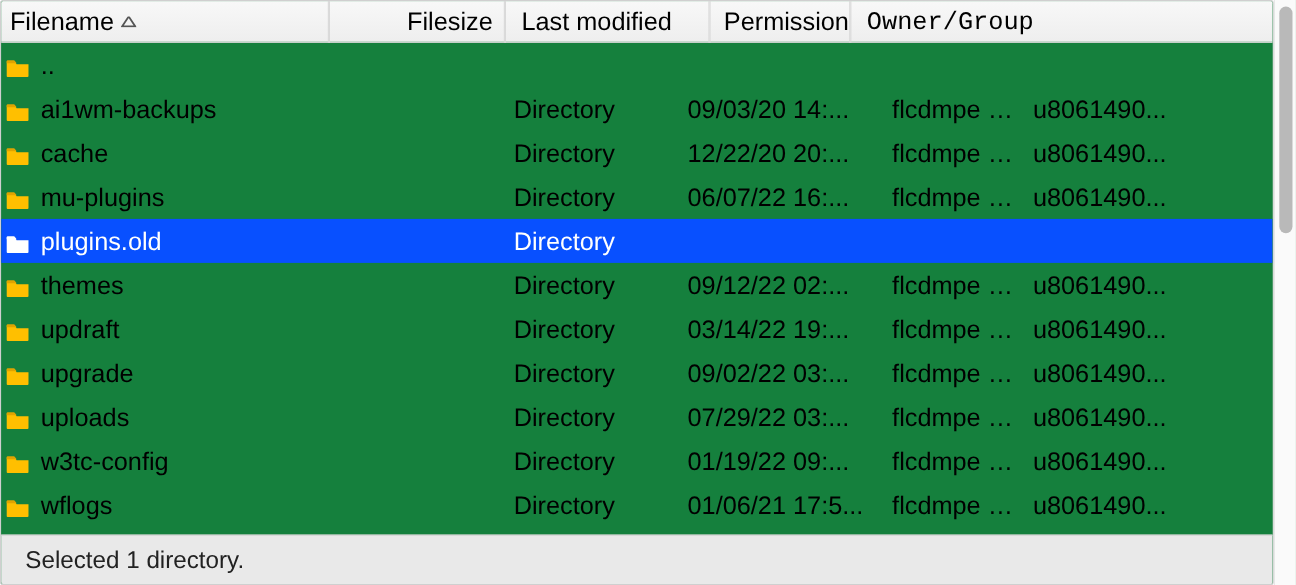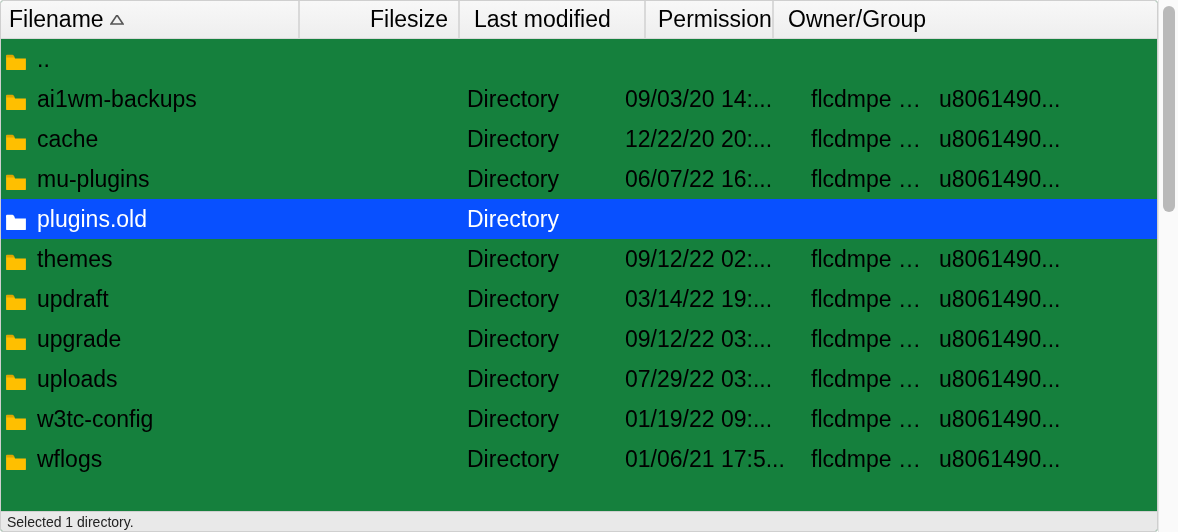--- a/index.html
+++ b/index.html
@@ -45,20 +45,21 @@
       white-space: nowrap;
       overflow: hidden;
       text-overflow: ellipsis;
       font-weight: 400;
       display: flex;
       align-items: center;
       gap: 6px;
     }
     .header-cell:last-child {
       border-right: none;
+      font-family: Liberation Mono, monospace;
     }
     .col-filename { width: 298px; padding-left: 8px;}
     .col-filesize { width: 160px; justify-content: flex-end; padding-right: 10px;}
     .col-filetype { width: 158px; }
     .col-modified { width: 186px; padding-left: 14px;}
     .col-permissions { width: 128px; padding-left: 12px; text-align: center;}
     .col-owner { flex: 1; padding-left: 14px;}
     .header-cell.col-filesize,
     .header-cell.col-modified,
     .header-cell.col-permissions,
@@ -102,25 +103,25 @@
     }
     .folder-icon {
       width: 22px;
       height: 18px;
       flex-shrink: 0;
       display: inline-block;
     }
     .status-bar {
       background: #e9e9e9;
       border-top: 1px solid #d0d0d0;
-      height: 20px;
-      display: flex;
-      align-items: center;
-      padding: 0 6px;
-      font-size: 14px;
+      height: 45px;
+      display: flex;
+      align-items: center;
+      padding: 0 22px;
+      font-size: 22px;
       color: #222;
     }
     .scrollbar-track {
       width: 20px;
       background: #fafafa;
       position: relative;
       border-left: 1px solid #e5e5e5;
     }
     .scrollbar-thumb {
       position: absolute;
@@ -261,21 +262,21 @@
         <div class="file-row">
           <div class="cell col-filename">
             <span class="folder-icon"><svg viewBox="0 0 24 20" width="22" height="18">
                 <path d="M1 3 L9 3 L11 6 L23 6 L23 18 Q23 19 22 19 L2 19 Q1 19 1 18 Z" fill="#ffbf00"></path>
                 <path d="M1 3 Q1 2 2 2 L8 2 Q9 2 9.5 3 L11 5 L1 5 Z" fill="#e0a400"></path>
               </svg></span>
             <span>upgrade</span>
           </div>
           <div class="cell col-filesize"></div>
           <div class="cell col-filetype">Directory</div>
-          <div class="cell col-modified">09/12/22 03:...</div>
+          <div class="cell col-modified">09/02/22 03:...</div>
           <div class="cell col-permissions">flcdmpe (...</div>
           <div class="cell col-owner">u8061490...</div>
         </div>
         <div class="file-row">
           <div class="cell col-filename">
             <span class="folder-icon"><svg viewBox="0 0 24 20" width="22" height="18">
                 <path d="M1 3 L9 3 L11 6 L23 6 L23 18 Q23 19 22 19 L2 19 Q1 19 1 18 Z" fill="#ffbf00"></path>
                 <path d="M1 3 Q1 2 2 2 L8 2 Q9 2 9.5 3 L11 5 L1 5 Z" fill="#e0a400"></path>
               </svg></span>
             <span>uploads</span>

